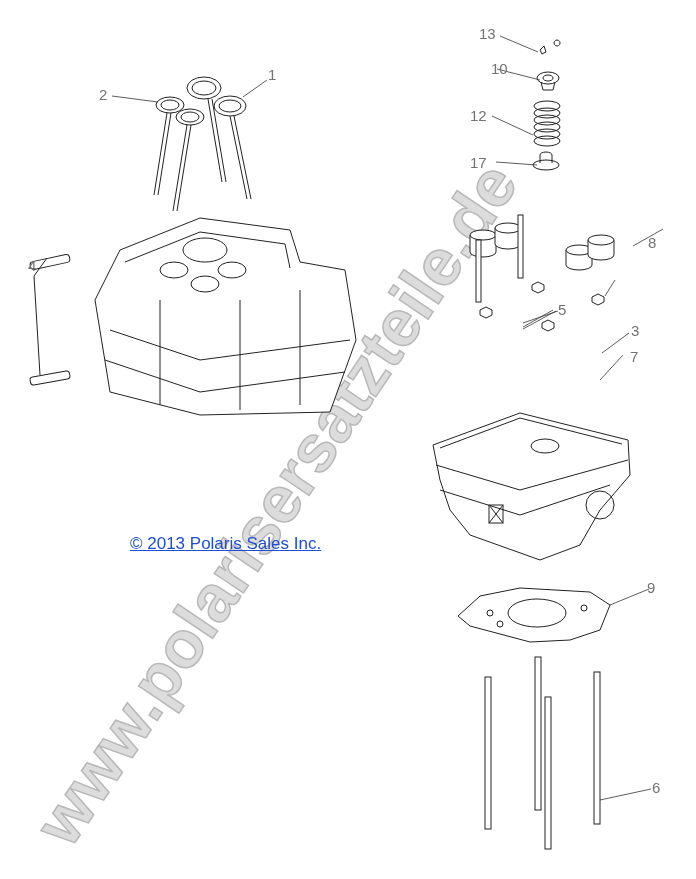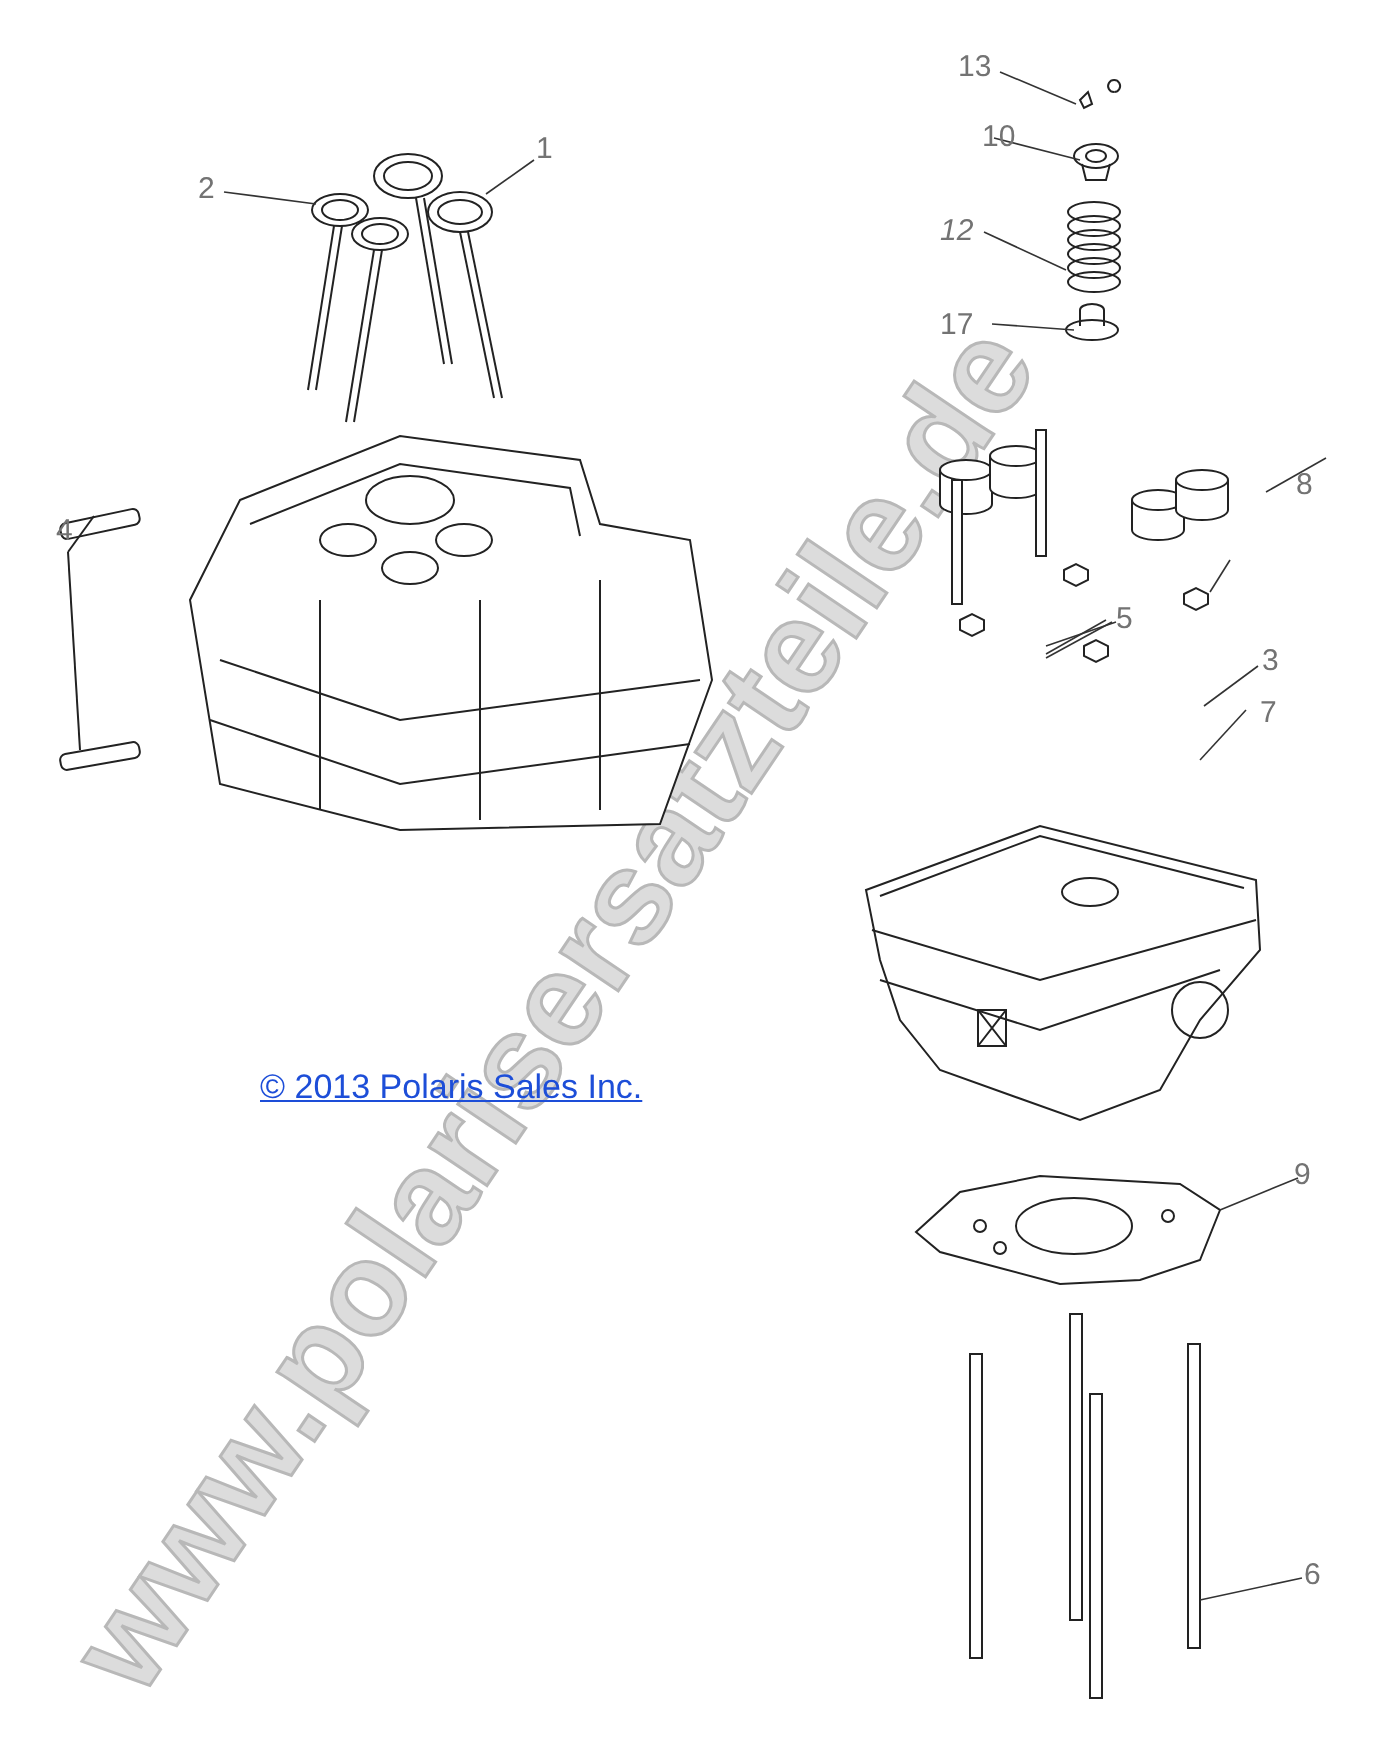--- a/index.html
+++ b/index.html
@@ -146,17 +146,17 @@
   <div class="callout" style="left:99px;top:87px;">2</div>
   <div class="callout" style="left:631px;top:323px;">3</div>
   <div class="callout" style="left:28px;top:258px;">4</div>
   <div class="callout" style="left:558px;top:302px;">5</div>
   <div class="callout" style="left:652px;top:780px;">6</div>
   <div class="callout" style="left:630px;top:349px;">7</div>
   <div class="callout" style="left:648px;top:235px;">8</div>
   <div class="callout" style="left:647px;top:580px;">9</div>
   <div class="callout" style="left:454px;top:61px;margin-left:37px;">10</div>
   <div class="callout" style="left:470px;top:155px;">17</div>
-  <div class="callout" style="left:470px;top:108px;font-style:italic;">12</div>
+  <div class="callout" style="left:470px;top:108px;">12</div>
   <div class="callout" style="left:479px;top:26px;">13</div>
 
   <div class="copyright">© 2013 Polaris Sales Inc.</div>
 </div>
 
 </body></html>

